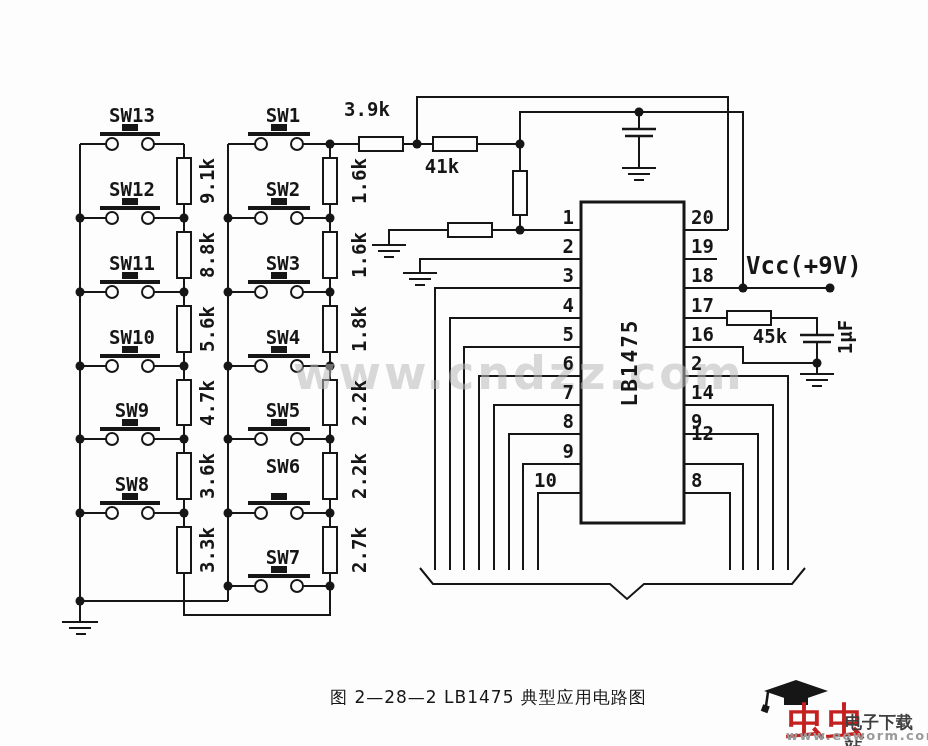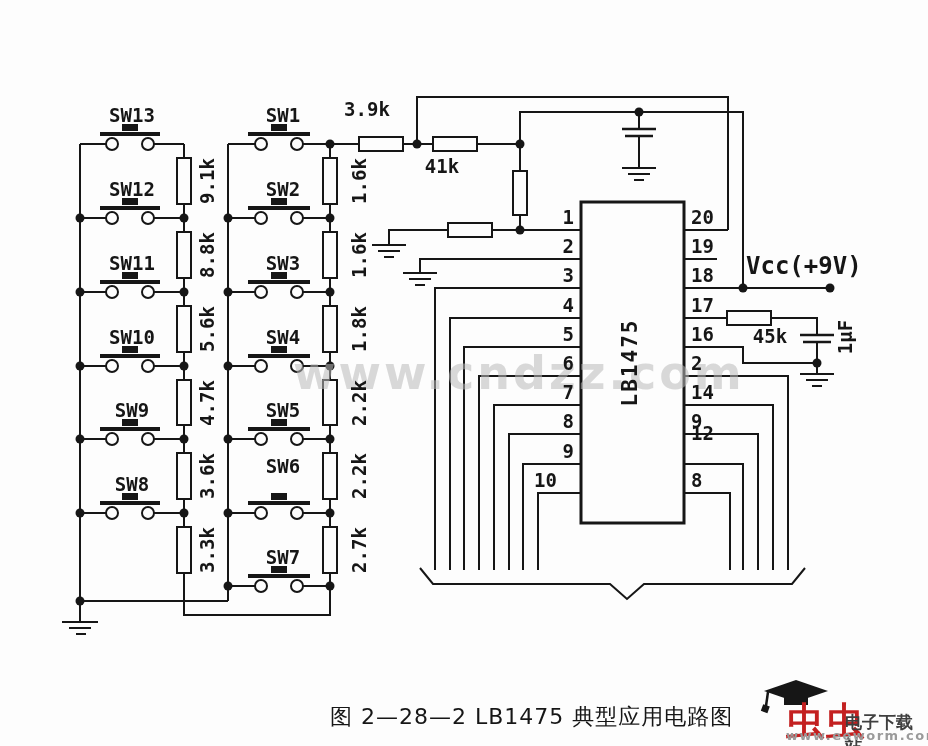--- a/index.html
+++ b/index.html
@@ -4,21 +4,21 @@
 <style>
   html,body{margin:0;padding:0;background:#ffffff;}
   #stage{position:relative;width:928px;height:746px;background:#fdfdfd;overflow:hidden;
          font-family:"DejaVu Sans","Liberation Sans",sans-serif;color:#161616;}
   .lbl{position:absolute;font-family:"DejaVu Sans Mono","Liberation Mono",monospace;
        font-weight:bold;font-size:19px;color:#161616;white-space:nowrap;line-height:20px;}
   .ctr{text-align:center;}
   .rot{transform:rotate(-90deg);}
   .cn{font-family:"DejaVu Sans","Liberation Sans",sans-serif;}
   #title{position:absolute;left:70px;top:28px;font-size:22px;font-weight:bold;letter-spacing:3px;}
-  #caption{position:absolute;left:330px;top:686px;font-size:22px;letter-spacing:1px;white-space:nowrap;margin-top:16px;}
+  #caption{position:absolute;left:330px;top:686px;font-size:17px;letter-spacing:1px;white-space:nowrap;}
   #watermark{position:absolute;left:293px;top:346px;font-size:46px;font-weight:bold;
              letter-spacing:3px;color:rgba(185,185,185,0.55);
              font-family:"DejaVu Sans","Liberation Sans",sans-serif;}
   #logo{position:absolute;left:760px;top:678px;width:168px;height:68px;}
   #logo-brand{position:absolute;left:26px;top:18px;font-size:38px;font-weight:bold;letter-spacing:2px;}
   #logo-tagline{position:absolute;left:85px;top:33px;font-size:17px;font-weight:bold;color:#3f3f3f;}
   #logo-url{position:absolute;left:26px;top:50px;font-size:13px;font-weight:bold;letter-spacing:1.5px;color:#9a9a9a;}
   svg{position:absolute;left:0;top:0;}
 </style>
 </head>

